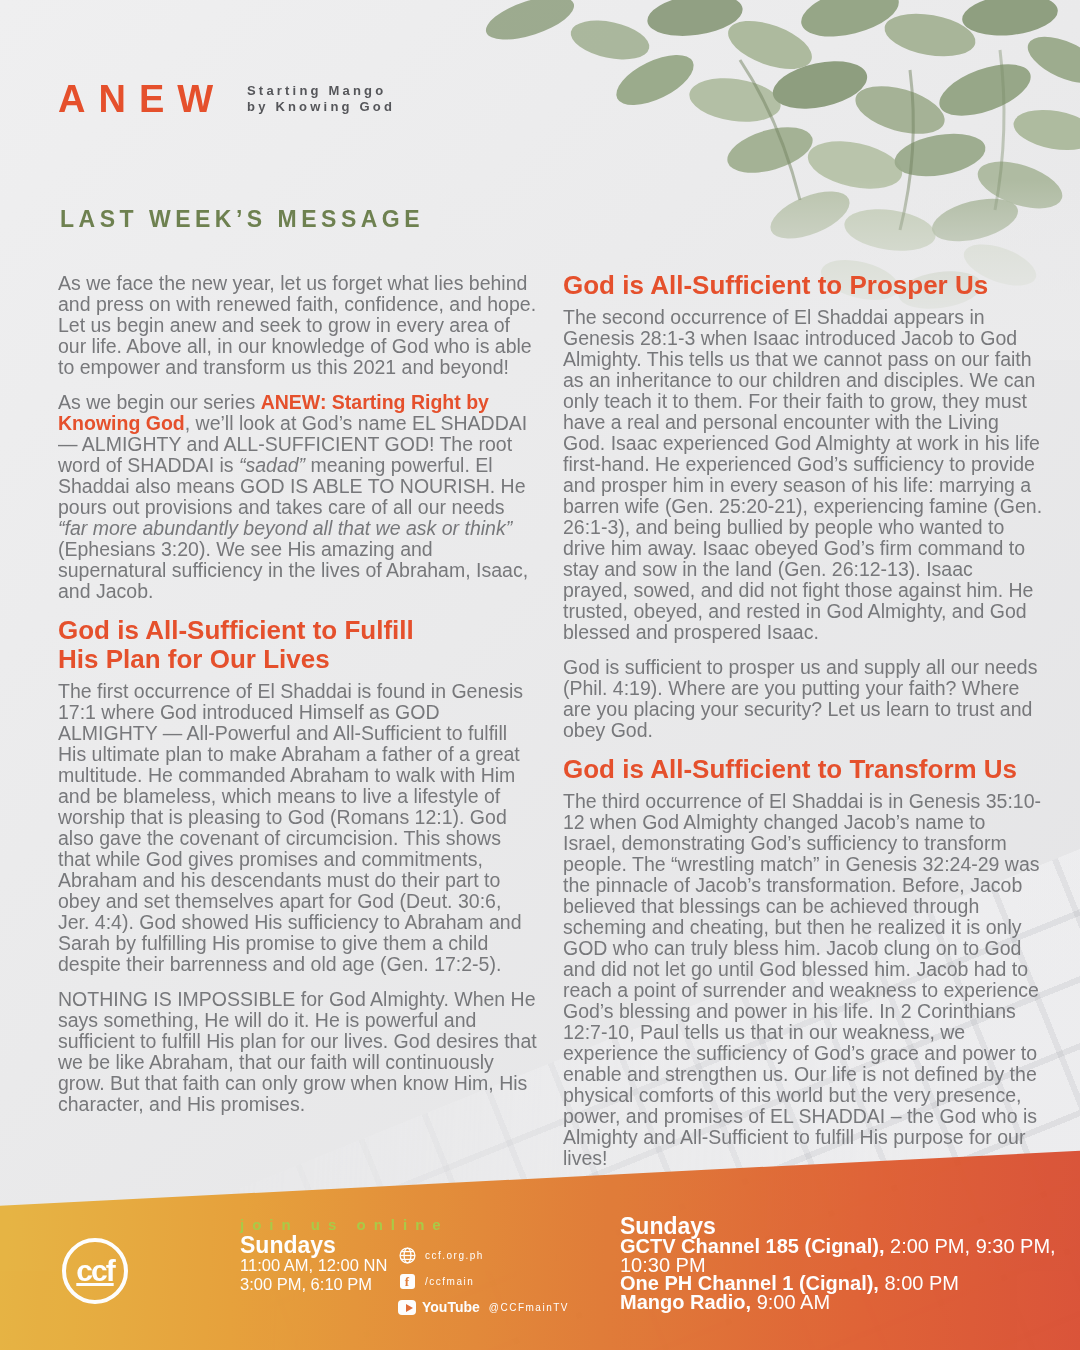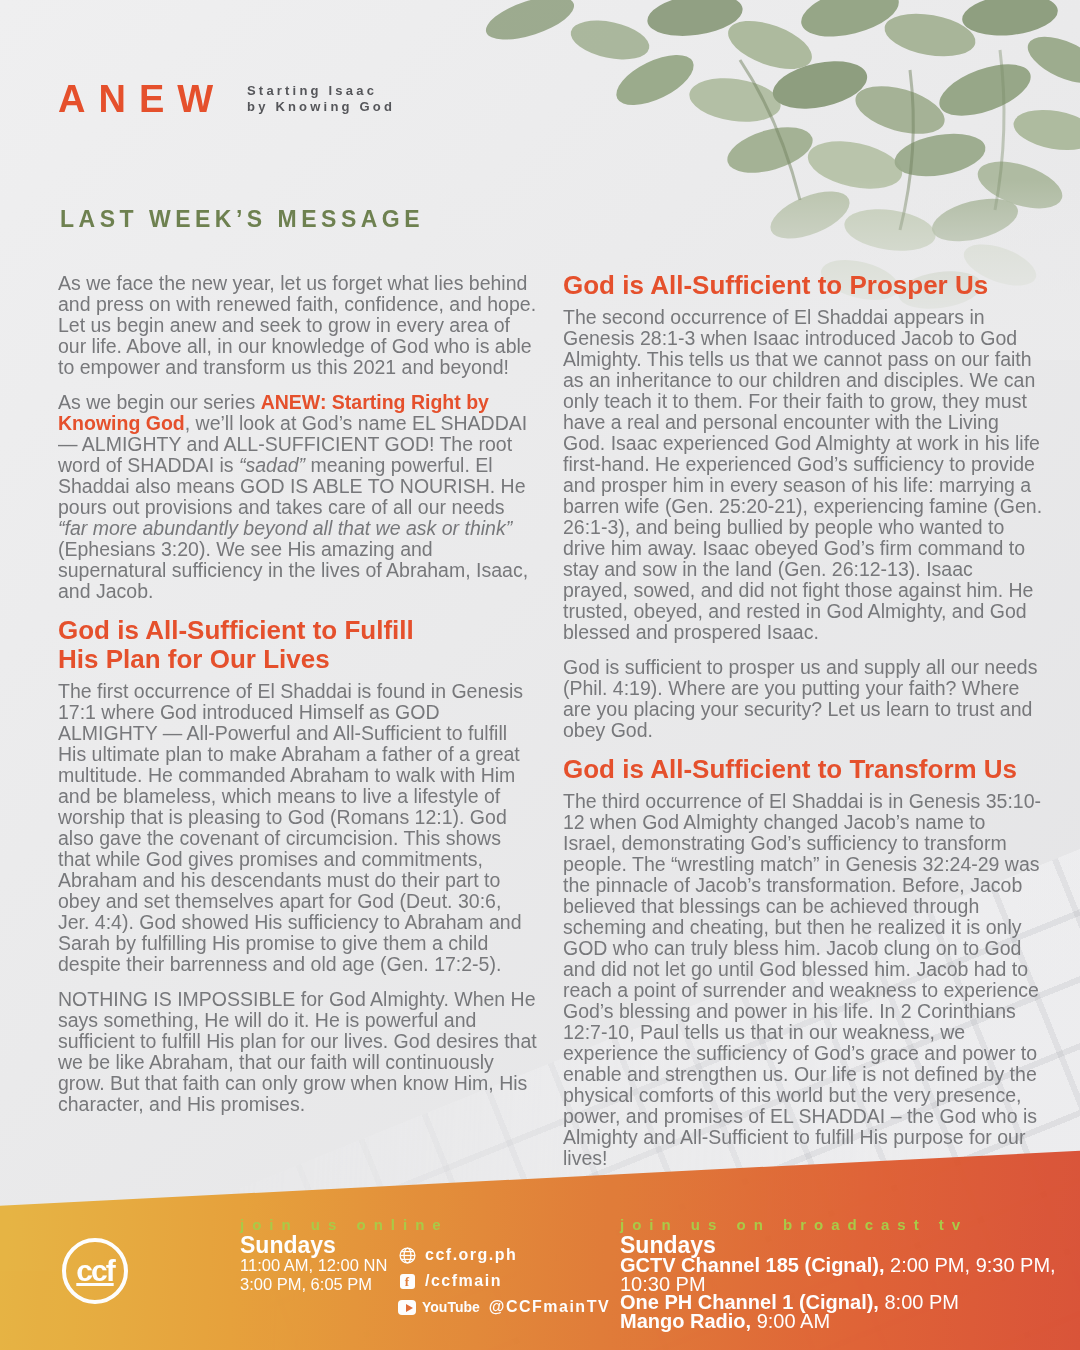--- a/index.html
+++ b/index.html
@@ -53,21 +53,21 @@
     border:4px solid #fff;border-radius:50%;display:flex;align-items:center;justify-content:center;text-decoration:underline;}
   .ccf-logo span{font-size:30px;font-weight:bold;letter-spacing:-2px;color:#fff;}
   .f-col{position:absolute;top:78px;}
   .f-online{left:240px;}
   .f-icons{left:398px;top:104px;}
   .f-broadcast{left:620px;}
   .f-head{font-size:15px;font-weight:bold;letter-spacing:8px;color:#A6C93F;margin-bottom:2px;}
   .f-day{font-size:23px;font-weight:bold;line-height:21px;}
   .f-line{font-size:16.5px;line-height:19px;}
   .link-row{display:flex;align-items:center;height:26px;}
-  .link-row .lbl{font-size:16px;font-weight:bold;letter-spacing:1.5px;margin-left:9px;}
+  .link-row .lbl{font-size:10px;font-weight:normal;letter-spacing:1.5px;margin-left:9px;}
   .yt-brand{font-size:14px;font-weight:bold;margin-left:6px;}
   .sched-line{font-size:20px;line-height:18.5px;}
   .sched-line b{font-weight:bold;}
   .icon-box{width:18px;display:flex;justify-content:center;}
   .fb-icon{width:15px;height:15px;background:#fff;border-radius:3px;color:#E07730;
     font-weight:bold;font-size:13px;line-height:16px;text-align:center;font-family:"Liberation Serif",serif;}
   .yt-icon{width:22px;height:15px;background:#fff;border-radius:4px;position:relative;}
   .yt-icon:after{content:"";position:absolute;left:8px;top:4px;border-left:7px solid #E0672F;
     border-top:4px solid transparent;border-bottom:4px solid transparent;}
 </style>
@@ -106,21 +106,21 @@
       <path d="M470 70 Q480 150 460 230" stroke="#738462" stroke-width="3" fill="none" opacity=".5"></path>
       <path d="M560 50 Q570 130 555 210" stroke="#7B8C6A" stroke-width="3" fill="none" opacity=".4"></path>
     </g>
   </svg>
   <div class="plant-fade"></div>
 
   <div class="keyboard"></div>
 
   <div class="brand">ANEW</div>
   <div class="tagline">
-    <div>Starting Isaac</div>
+    <div>Starting Mango</div>
     <div>by Knowing God</div>
   </div>
   <div class="subtitle">LAST WEEK’S MESSAGE</div>
 
   <div class="col col-left">
     <p>As we face the new year, let us forget what lies behind and press on with renewed faith, confidence, and hope. Let us begin anew and seek to grow in every area of our life. Above all, in our knowledge of God who is able to empower and transform us this 2021 and beyond!</p>
     <p><span>As we begin our series </span><span class="red-bold">ANEW: Starting Right by Knowing God</span><span>, we’ll look at God’s name EL SHADDAI — ALMIGHTY and ALL-SUFFICIENT GOD! The root word of SHADDAI is </span><span class="ital">“sadad”</span><span> meaning powerful. El Shaddai also means GOD IS ABLE TO NOURISH. He pours out provisions and takes care of all our needs </span><span class="ital">“far more abundantly beyond all that we ask or think”</span><span> (Ephesians 3:20). We see His amazing and supernatural sufficiency in the lives of Abraham, Isaac, and Jacob.</span></p>
     <div class="sec-h">
       <div>God is All-Sufficient to Fulfill</div>
       <div>His Plan for Our Lives</div>
@@ -140,21 +140,21 @@
   <div class="footer">
 
     <div class="ccf-logo">
       <span>ccf</span>
     </div>
 
     <div class="f-col f-online">
       <div class="f-head">join us online</div>
       <div class="f-day">Sundays</div>
       <div class="f-line">11:00 AM, 12:00 NN</div>
-      <div class="f-line">3:00 PM, 6:05 PM</div>
+      <div class="f-line">3:00 PM, 6:10 PM</div>
     </div>
 
     <div class="f-col f-icons">
       <div class="link-row">
         <span class="icon-box">
           <svg width="17" height="17" viewBox="0 0 17 17">
               <g fill="none" stroke="#fff" stroke-width="1.3">
                 <circle cx="8.5" cy="8.5" r="7.4"></circle>
                 <ellipse cx="8.5" cy="8.5" rx="3.4" ry="7.4"></ellipse>
                 <line x1="1.1" y1="8.5" x2="15.9" y2="8.5"></line>
@@ -174,21 +174,20 @@
       <div class="link-row">
         <span class="icon-box">
             <span class="yt-icon"></span>
           </span>
         <span class="yt-brand">YouTube</span>
         <span class="lbl">@CCFmainTV</span>
       </div>
     </div>
 
     <div class="f-col f-broadcast">
-      <div class="f-head">join us on broadcast tv</div>
       <div class="f-day">Sundays</div>
       <div class="sched-line"><b>GCTV Channel 185 (Cignal),</b><span> 2:00 PM, 9:30 PM, 10:30 PM</span></div>
       <div class="sched-line"><b>One PH Channel 1 (Cignal),</b><span> 8:00 PM</span></div>
       <div class="sched-line"><b>Mango Radio,</b><span> 9:00 AM</span></div>
     </div>
 
   </div>
 </div>
 
 </body></html>

